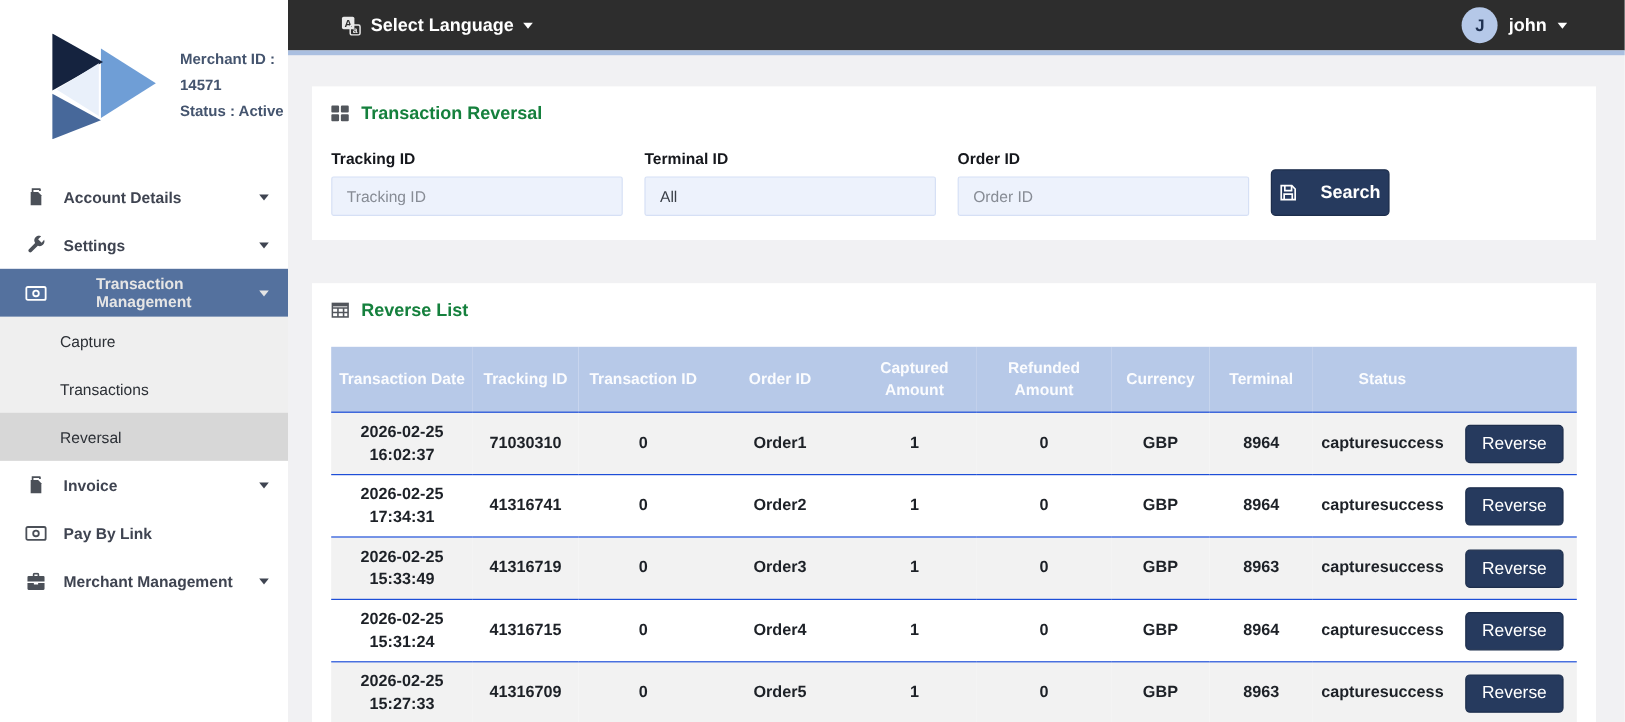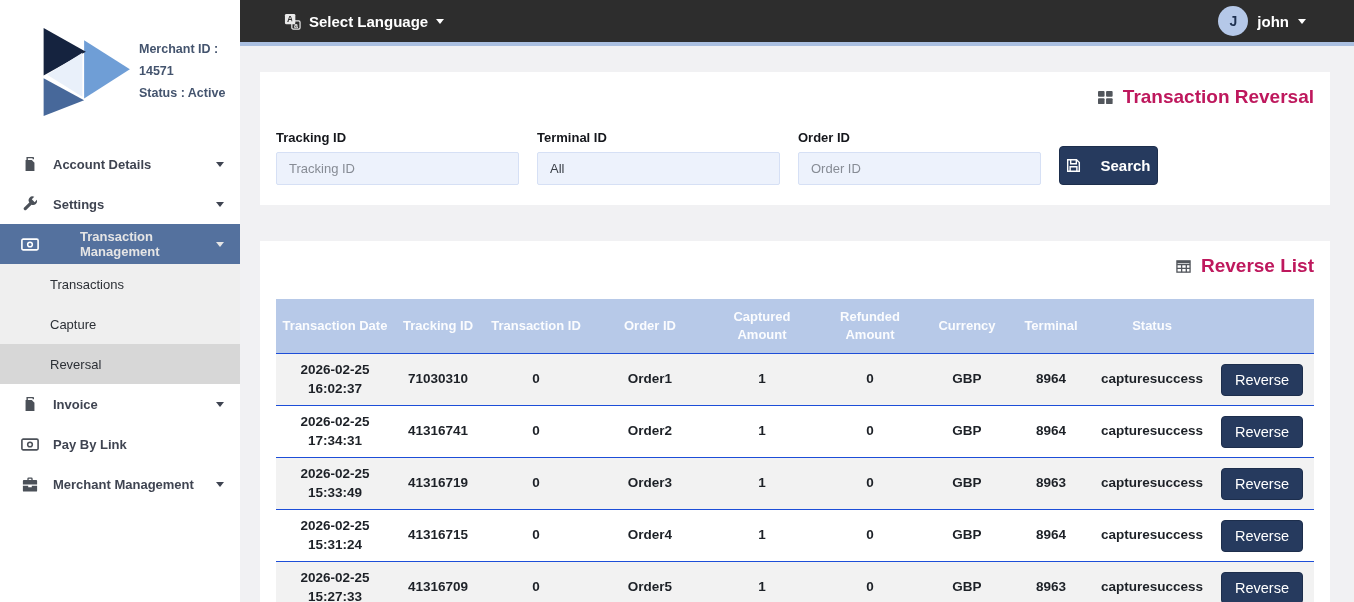--- a/index.html
+++ b/index.html
@@ -7,21 +7,21 @@
   .app{display:flex;width:1354px;height:602px;}
 
   
   .sidebar{width:240px;flex-shrink:0;background:#fff;display:flex;flex-direction:column;}
   .brand-row{height:47px;display:flex;align-items:center;justify-content:space-between;padding:0 16px 0 22px;}
   .brand{display:flex;align-items:center;gap:6px;cursor:pointer;}
   .brand-text{font-size:21px;font-weight:bold;color:#223055;letter-spacing:1.5px;}
   .hamburger{display:flex;flex-direction:column;gap:3.5px;cursor:pointer;padding:4px 2px;}
   .hamburger span{display:block;width:24px;height:3.2px;background:#4a6fa5;border-radius:1px;}
   .merchant-block{display:flex;align-items:center;margin:28px 0 0 34px;}
-  .merchant-info{margin-left:3px;font-size:12.5px;font-weight:bold;color:#44546e;line-height:1.75;}
+  .merchant-info{margin-left:14px;font-size:12.5px;font-weight:bold;color:#44546e;line-height:1.75;}
   .menu{margin-top:28px;}
   .menu-item{display:flex;align-items:center;height:40px;padding:0 16px 0 20px;font-size:13px;font-weight:600;color:#3f4451;cursor:pointer;}
   .menu-item .mi-icon{width:20px;margin-right:13px;display:flex;align-items:center;justify-content:center;color:#4b5058;}
   .menu-item .mi-label{flex:1;}
   .menu-item.active{background:#54719e;color:#e5e5e5;font-weight:bold;gap:27px;}
   .menu-item.active .mi-icon{color:#fff;}
   .submenu{background:#efefef;}
   .submenu-item{display:flex;align-items:center;height:40px;padding-left:50px;font-size:13px;color:#2c3036;cursor:pointer;}
   .submenu-item.active{background:#d7d7d7;}
   .caret{width:0;height:0;border-left:4.5px solid transparent;border-right:4.5px solid transparent;border-top:5px solid currentColor;display:inline-block;}
@@ -30,21 +30,21 @@
   .right{flex:1;display:flex;flex-direction:column;background:#f1f1f3;min-width:0;}
   .topbar{height:42px;background:#2d2d2d;display:flex;align-items:center;justify-content:space-between;padding:0 48px 0 44px;color:#fff;flex-shrink:0;}
   .topstrip{height:4px;background:#aabfe0;flex-shrink:0;}
   .lang{display:flex;align-items:center;gap:8px;font-size:15px;font-weight:600;cursor:pointer;}
   .userbox{display:flex;align-items:center;gap:9px;cursor:pointer;}
   .avatar{width:30px;height:30px;border-radius:50%;background:#b5c8e8;color:#1e3050;display:flex;align-items:center;justify-content:center;font-size:14px;font-weight:bold;}
   .username{font-size:15px;font-weight:bold;}
 
   .main{flex:1;padding:26px 24px 0 20px;overflow:hidden;}
   .panel{background:#fff;padding:14px 16px 20px 16px;}
-  .panel-title{display:flex;align-items:center;gap:10px;font-size:19px;font-weight:bold;color:#be185d;justify-content:flex-end;}
+  .panel-title{display:flex;align-items:center;gap:10px;font-size:15px;font-weight:bold;color:#15803d;}
   .panel-title .pt-icon{color:#52565c;display:flex;}
 
   
   .form-row{display:flex;align-items:flex-end;margin-top:22px;}
   .field{width:243px;margin-right:18px;}
   .field-label{font-size:13px;font-weight:bold;color:#15171c;margin-bottom:7px;}
   .field-input{height:33px;background:#edf2fc;border:1px solid #d6e0f5;border-radius:2px;width:100%;box-sizing:border-box;font-size:13px;padding:0 12px;font-family:"Liberation Sans",sans-serif;color:#3a3f47;display:flex;align-items:center;}
   .field-input::placeholder{color:#878c95;}
   .search-btn{height:39px;width:99px;background:#263a5e;border:1px solid #1d2e4c;border-radius:4px;color:#fff;font-size:15px;font-weight:600;display:flex;align-items:center;justify-content:center;gap:19px;cursor:pointer;font-family:"Liberation Sans",sans-serif;}
 
@@ -109,24 +109,24 @@
               <rect x="1" y="1" width="18" height="12" rx="1.5" fill="none" stroke="currentColor" stroke-width="1.8"></rect>
               <circle cx="10" cy="7" r="2.6" fill="none" stroke="currentColor" stroke-width="1.7"></circle>
             </svg>
         </span>
         <span class="mi-label">Transaction Management</span>
         <span class="caret"></span>
       </div>
 
       <div class="submenu">
         <div class="submenu-item">
+          <span>Capture</span>
+        </div>
+        <div class="submenu-item">
           <span>Transactions</span>
-        </div>
-        <div class="submenu-item">
-          <span>Capture</span>
         </div>
         <div class="submenu-item active">
           <span>Reversal</span>
         </div>
       </div>
 
       <div class="menu-item">
         <span class="mi-icon">
           <svg viewBox="0 0 18 18" width="16" height="16">
               <path fill="currentColor" d="M5 1h7.5a1 1 0 0 1 1 1v1.6h-1.6V2.6H6.6v8.8H5V1z"></path>

